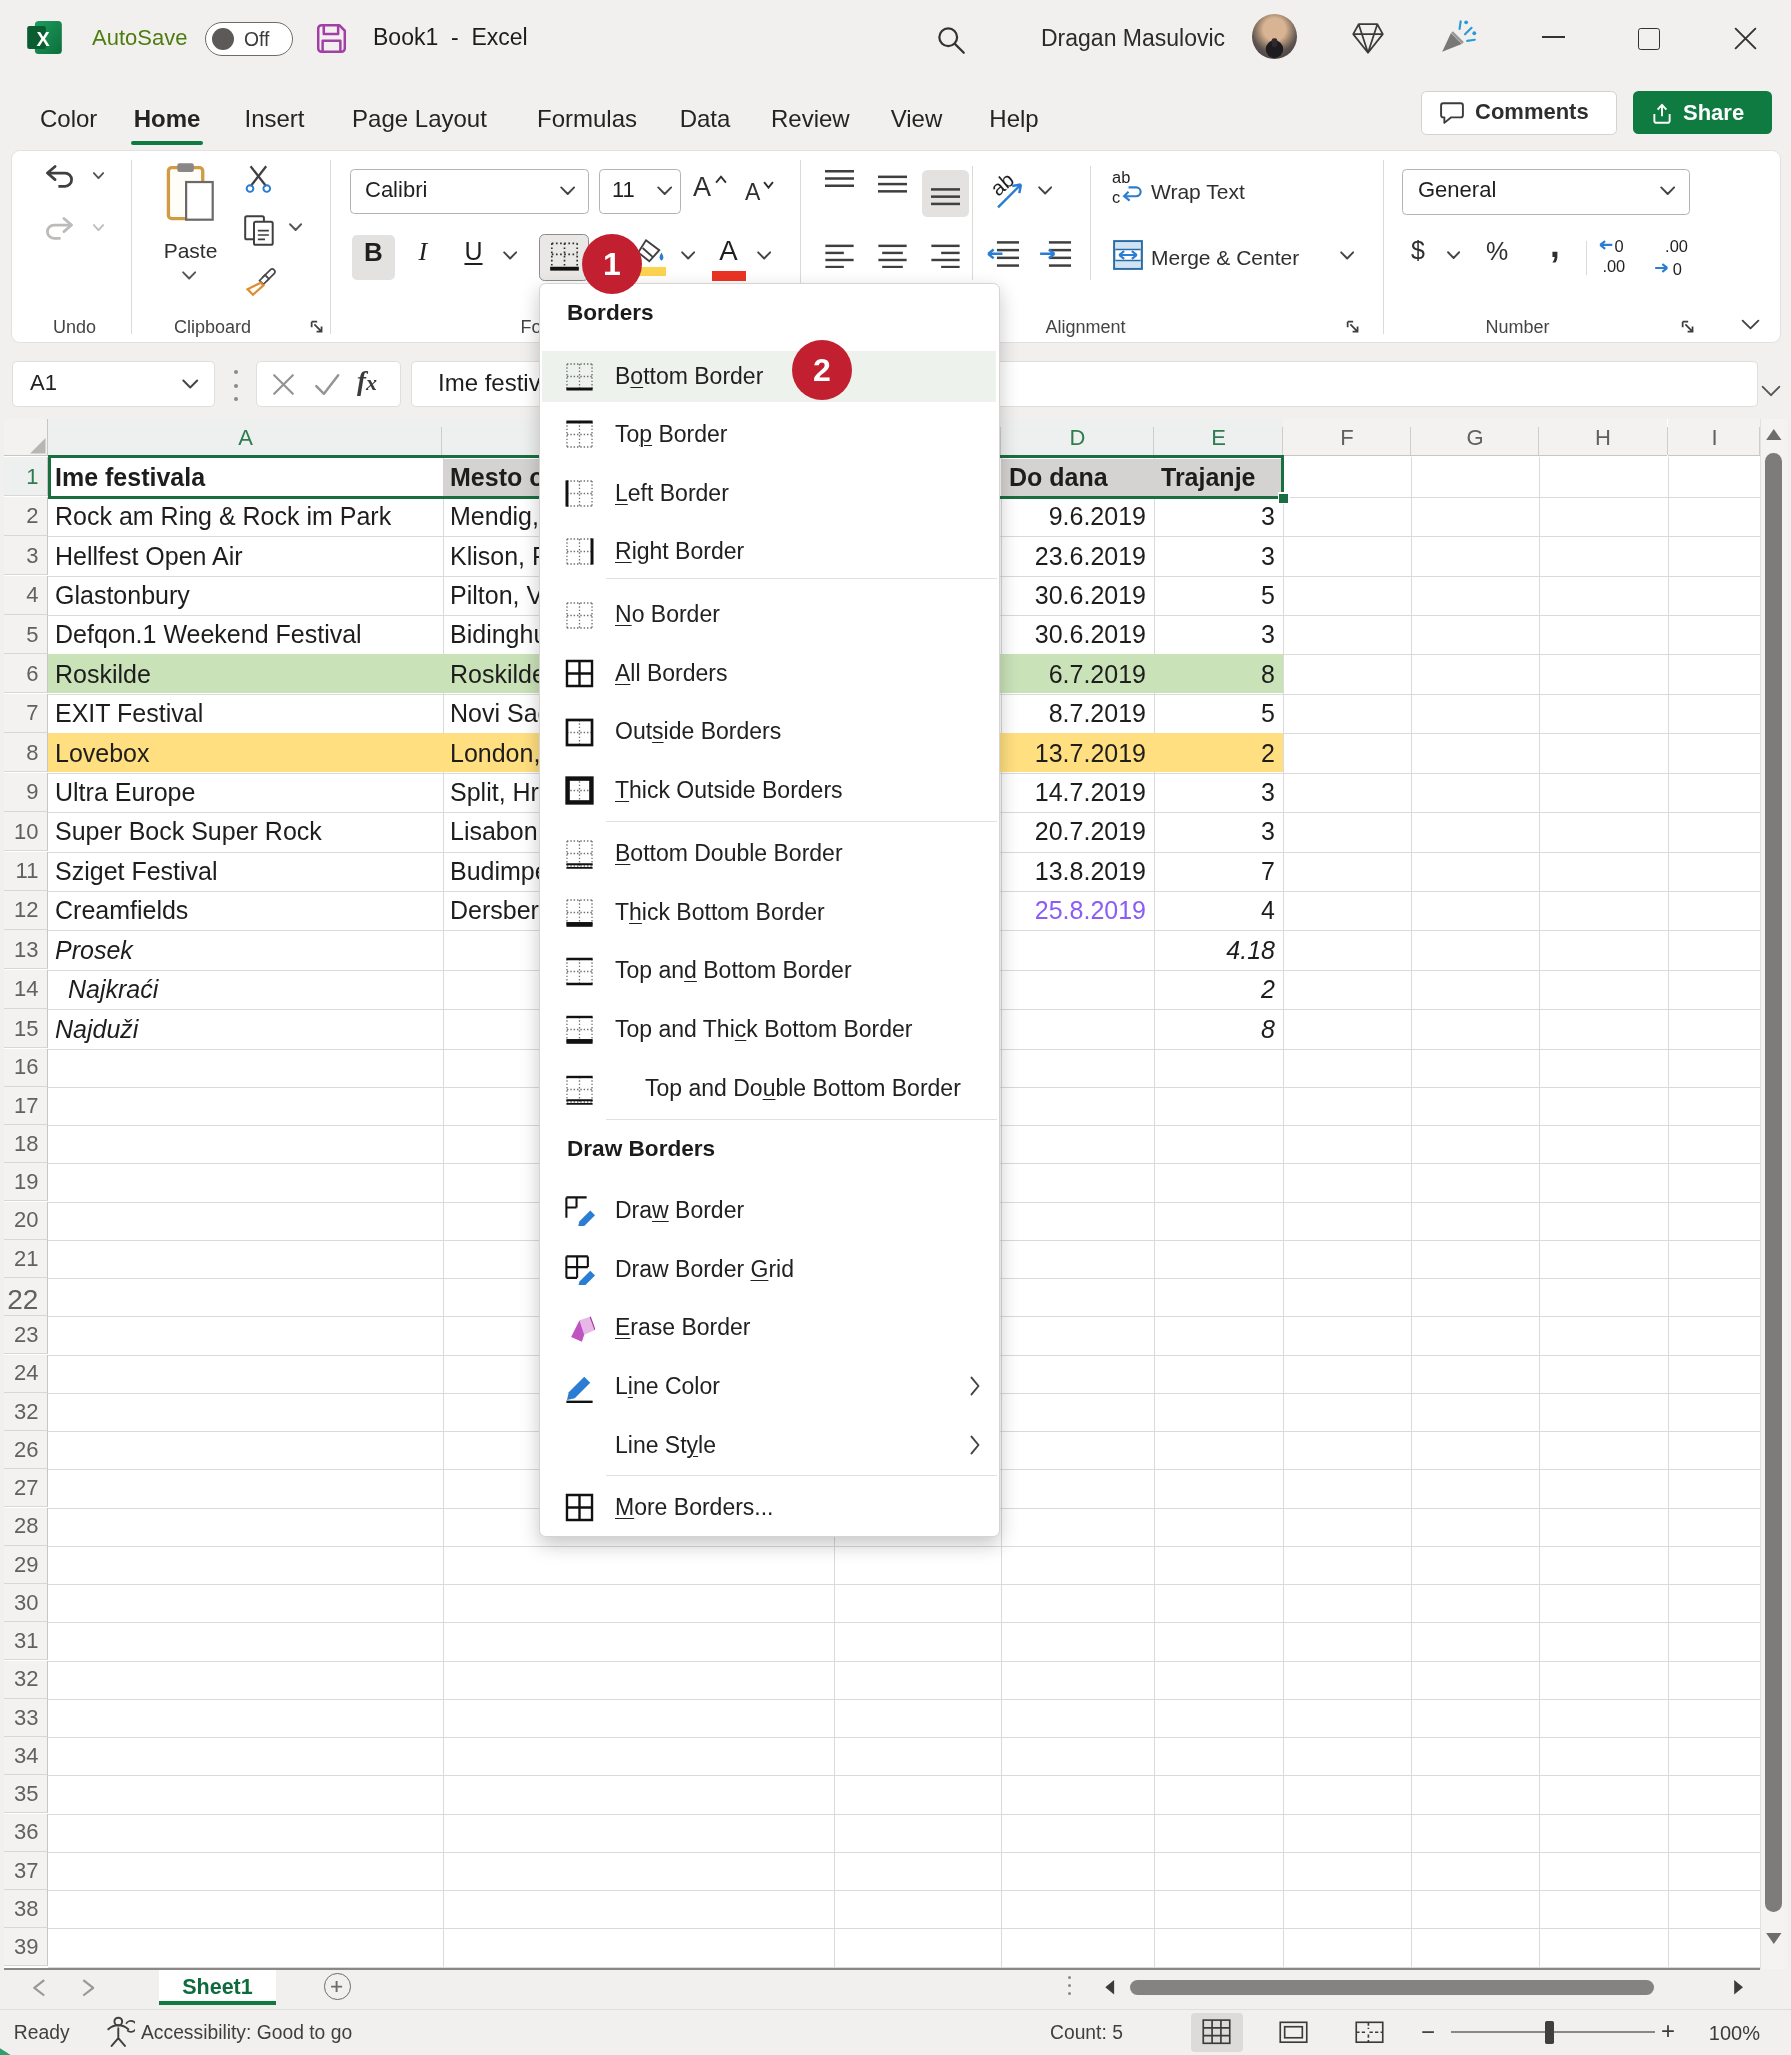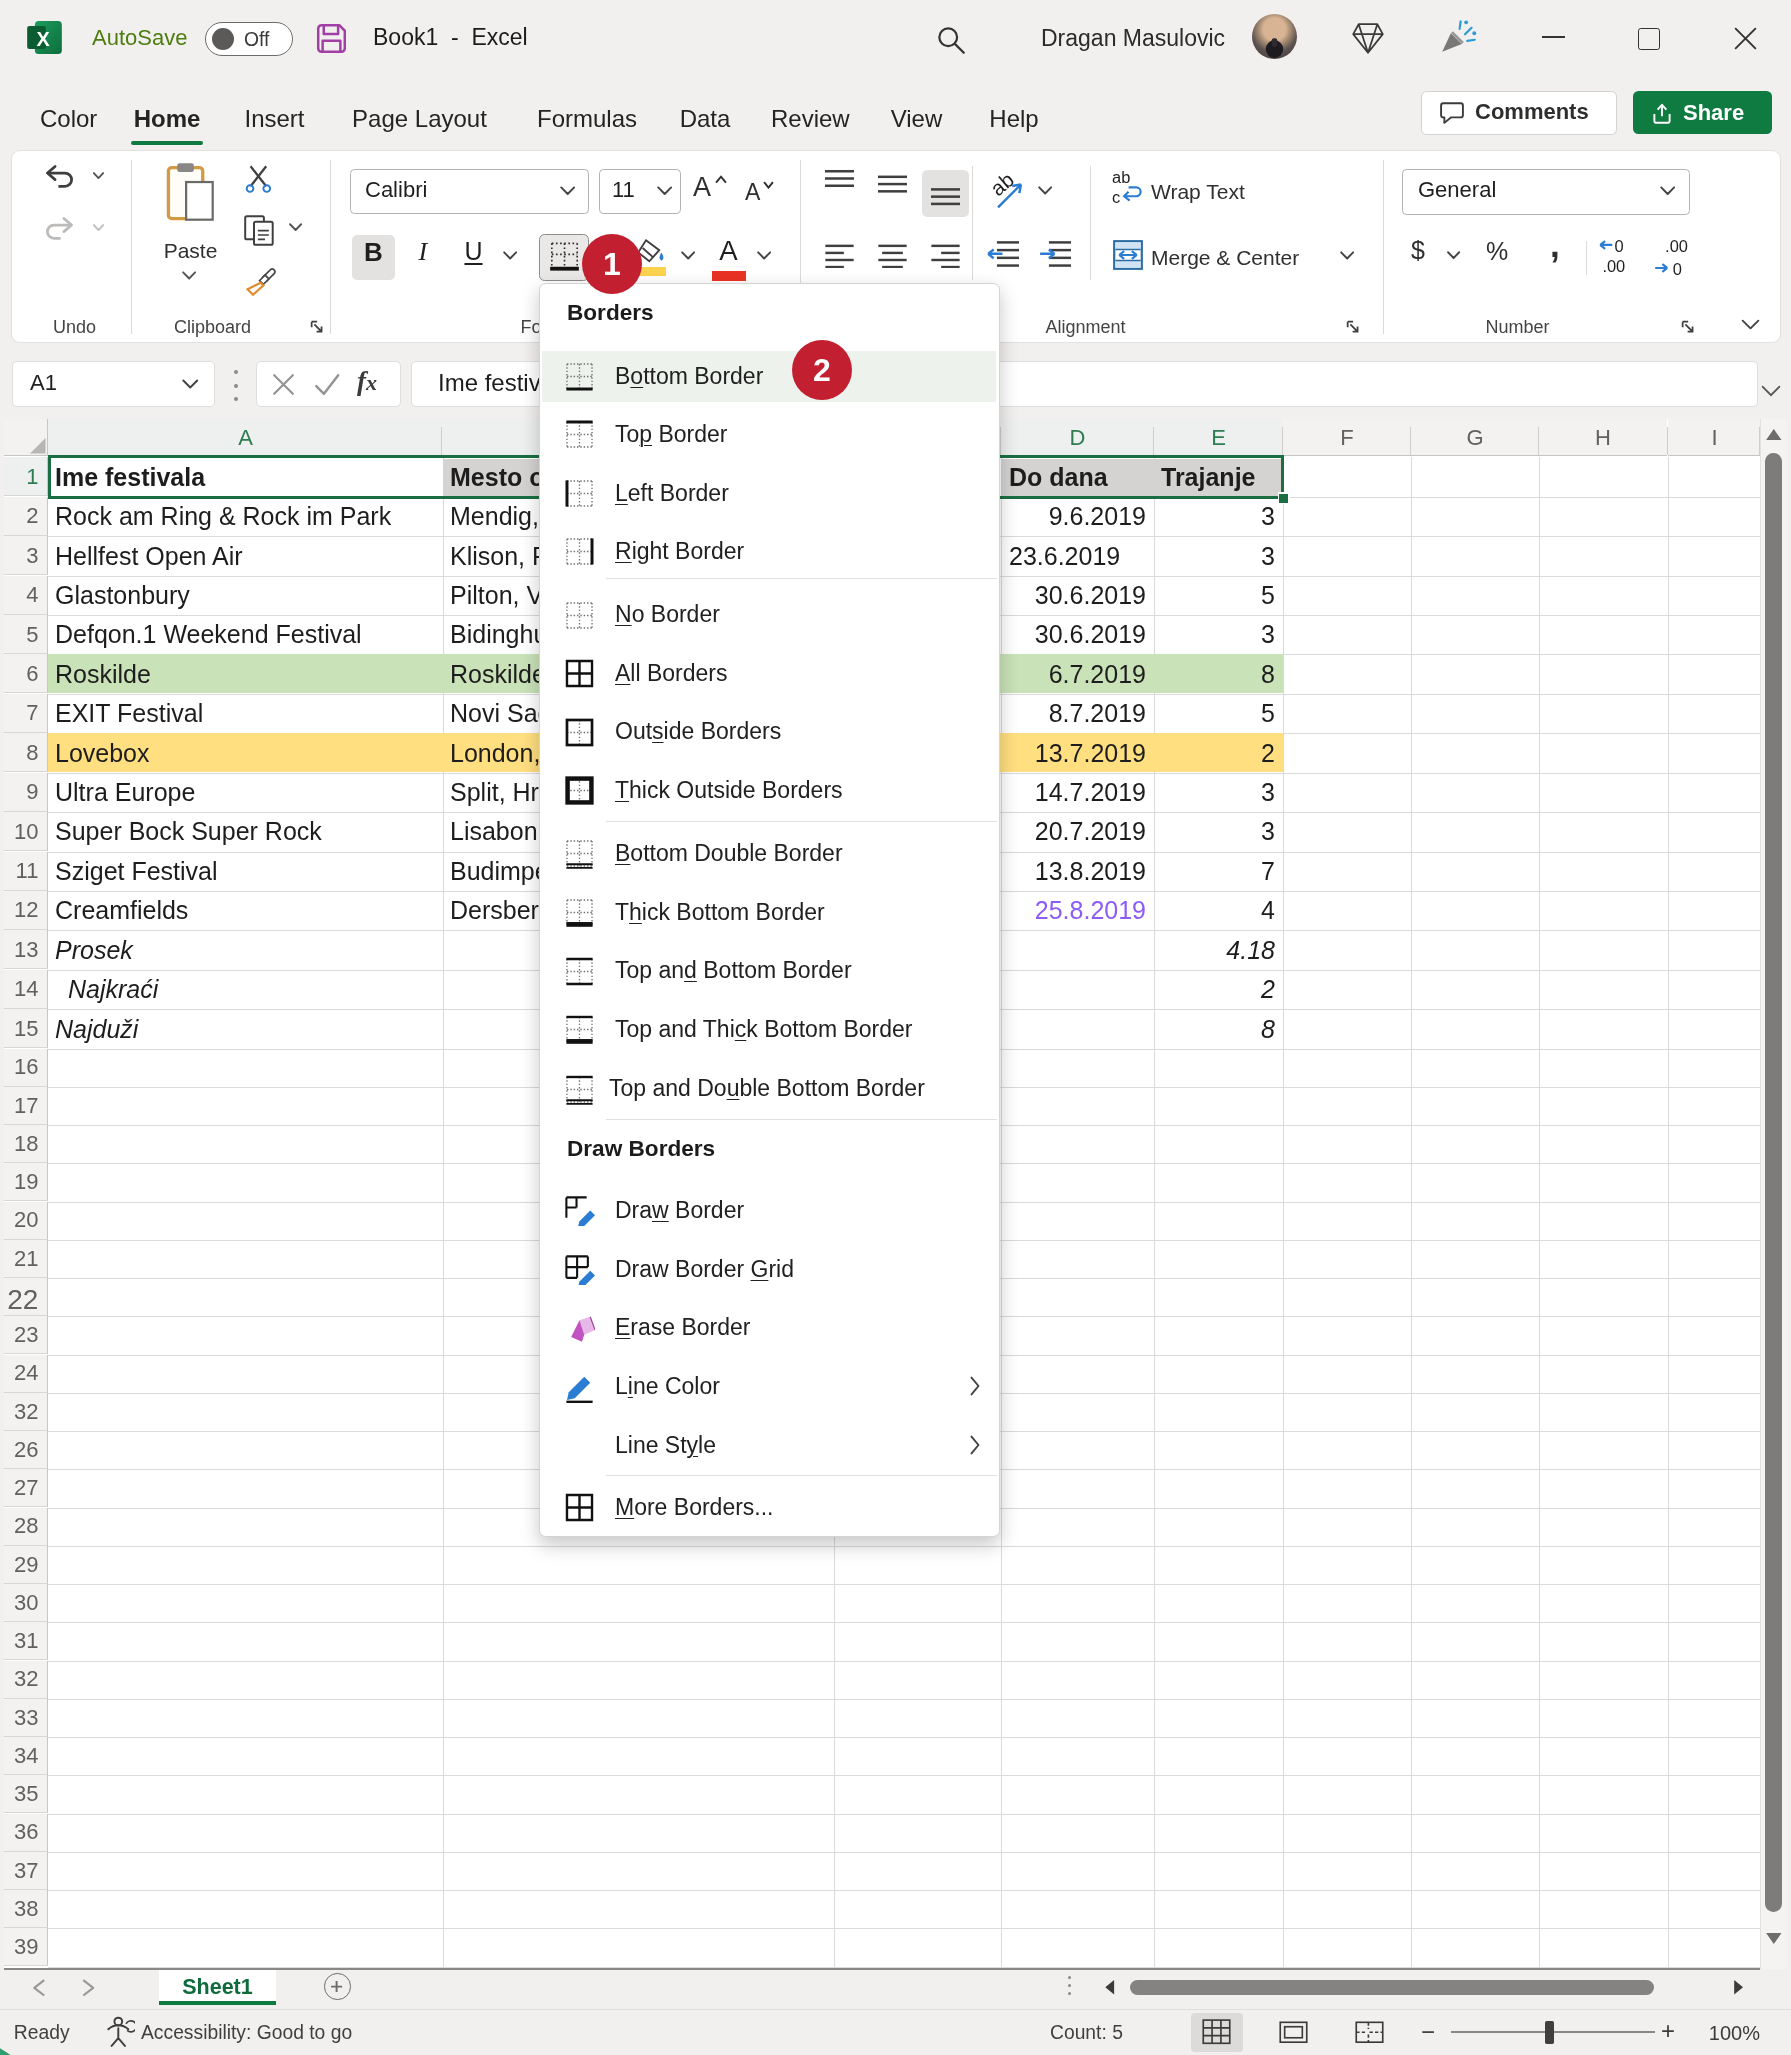--- a/index.html
+++ b/index.html
@@ -471,21 +471,21 @@
 <div class="a" style="left:55px;top:463px;width:379px;text-align:left;font-size:25px;font-weight:bold;font-style:normal;color:#1d1d1d;white-space:nowrap;overflow:visible">Ime festivala</div>
 <div class="a" style="left:450px;top:463px;width:376px;text-align:left;font-size:25px;font-weight:bold;font-style:normal;color:#1d1d1d;white-space:nowrap;overflow:visible">Mesto održavanja</div>
 <div class="a" style="left:1009px;top:463px;width:137px;text-align:left;font-size:25px;font-weight:bold;font-style:normal;color:#1d1d1d;white-space:nowrap;overflow:visible">Do dana</div>
 <div class="a" style="left:1161px;top:463px;width:114px;text-align:left;font-size:25px;font-weight:bold;font-style:normal;color:#1d1d1d;white-space:nowrap;overflow:visible">Trajanje</div>
 <div class="a" style="left:55px;top:502px;width:379px;text-align:left;font-size:25px;font-weight:normal;font-style:normal;color:#1d1d1d;white-space:nowrap;overflow:visible">Rock am Ring &amp; Rock im Park</div>
 <div class="a" style="left:450px;top:502px;width:376px;text-align:left;font-size:25px;font-weight:normal;font-style:normal;color:#1d1d1d;white-space:nowrap;overflow:visible">Mendig, Nemačka</div>
 <div class="a" style="left:1009px;top:502px;width:137px;text-align:right;font-size:25px;font-weight:normal;font-style:normal;color:#1d1d1d;white-space:nowrap;overflow:visible">9.6.2019</div>
 <div class="a" style="left:1161px;top:502px;width:114px;text-align:right;font-size:25px;font-weight:normal;font-style:normal;color:#1d1d1d;white-space:nowrap;overflow:visible">3</div>
 <div class="a" style="left:55px;top:542px;width:379px;text-align:left;font-size:25px;font-weight:normal;font-style:normal;color:#1d1d1d;white-space:nowrap;overflow:visible">Hellfest Open Air</div>
 <div class="a" style="left:450px;top:542px;width:376px;text-align:left;font-size:25px;font-weight:normal;font-style:normal;color:#1d1d1d;white-space:nowrap;overflow:visible">Klison, Francuska</div>
-<div class="a" style="left:1009px;top:542px;width:137px;text-align:left;font-size:25px;font-weight:normal;font-style:normal;color:#1d1d1d;white-space:nowrap;overflow:visible">23.6.2019</div>
+<div class="a" style="left:1009px;top:542px;width:137px;text-align:right;font-size:25px;font-weight:normal;font-style:normal;color:#1d1d1d;white-space:nowrap;overflow:visible">23.6.2019</div>
 <div class="a" style="left:1161px;top:542px;width:114px;text-align:right;font-size:25px;font-weight:normal;font-style:normal;color:#1d1d1d;white-space:nowrap;overflow:visible">3</div>
 <div class="a" style="left:55px;top:581px;width:379px;text-align:left;font-size:25px;font-weight:normal;font-style:normal;color:#1d1d1d;white-space:nowrap;overflow:visible">Glastonbury</div>
 <div class="a" style="left:450px;top:581px;width:376px;text-align:left;font-size:25px;font-weight:normal;font-style:normal;color:#1d1d1d;white-space:nowrap;overflow:visible">Pilton, Velika Britanija</div>
 <div class="a" style="left:1009px;top:581px;width:137px;text-align:right;font-size:25px;font-weight:normal;font-style:normal;color:#1d1d1d;white-space:nowrap;overflow:visible">30.6.2019</div>
 <div class="a" style="left:1161px;top:581px;width:114px;text-align:right;font-size:25px;font-weight:normal;font-style:normal;color:#1d1d1d;white-space:nowrap;overflow:visible">5</div>
 <div class="a" style="left:55px;top:620px;width:379px;text-align:left;font-size:25px;font-weight:normal;font-style:normal;color:#1d1d1d;white-space:nowrap;overflow:visible">Defqon.1 Weekend Festival</div>
 <div class="a" style="left:450px;top:620px;width:376px;text-align:left;font-size:25px;font-weight:normal;font-style:normal;color:#1d1d1d;white-space:nowrap;overflow:visible">Bidinghuizen, Holandija</div>
 <div class="a" style="left:1009px;top:620px;width:137px;text-align:right;font-size:25px;font-weight:normal;font-style:normal;color:#1d1d1d;white-space:nowrap;overflow:visible">30.6.2019</div>
 <div class="a" style="left:1161px;top:620px;width:114px;text-align:right;font-size:25px;font-weight:normal;font-style:normal;color:#1d1d1d;white-space:nowrap;overflow:visible">3</div>
 <div class="a" style="left:55px;top:660px;width:379px;text-align:left;font-size:25px;font-weight:normal;font-style:normal;color:#1d1d1d;white-space:nowrap;overflow:visible">Roskilde</div>
@@ -676,21 +676,21 @@
       <path d="M4 46 H48" stroke="#111" stroke-width="8"></path>
     </svg>
 <div class="a" style="left:615px;top:1016px;font-size:23px;color:#212121">Top and Thi<u>c</u>k Bottom Border</div>
 <svg class="a" style="left:564px;top:1074px" width="31" height="31" viewBox="0 0 52 52">
       <g stroke="#6f6f6f" stroke-width="2.2" stroke-dasharray="2.4 3.2" fill="none">
         <path d="M5 5 H47 M5 5 V47 M47 5 V47 M5 47 H47 M26 5 V47 M5 26 H47"></path>
       </g>
       <path d="M4 5 H48" stroke="#111" stroke-width="4"></path>
       <path d="M4 44 H48 M4 50 H48" stroke="#111" stroke-width="3"></path>
     </svg>
-<div class="a" style="left:609px;top:1075px;font-size:23px;color:#212121">Top and Do<u>u</u>ble Bottom Border</div>
+<div class="a" style="left:645px;top:1075px;font-size:23px;color:#212121">Top and Do<u>u</u>ble Bottom Border</div>
 <div class="a" style="left:606px;top:1119px;width:391px;height:1.1px;background:#e2e0de"></div>
 <div class="a" style="left:567px;top:1136px;font-size:22.6px;font-weight:bold;color:#1b1b1b">Draw Borders</div>
 <svg class="a" style="left:564px;top:1195px" width="31" height="31" viewBox="0 0 52 52">
       <g stroke="#111" stroke-width="3.5" fill="none">
         <path d="M4 4 H38 M4 4 V38 M21 4 V21 M4 21 H21"></path>
       </g>
       <path d="M26 44 L44 26 l8 8 L34 52 l-11 3 Z" fill="#2b7cd3"></path>
     </svg>
 <div class="a" style="left:615px;top:1197px;font-size:23px;color:#212121">Dra<u>w</u> Border</div>
 <svg class="a" style="left:564px;top:1254px" width="31" height="31" viewBox="0 0 52 52">

